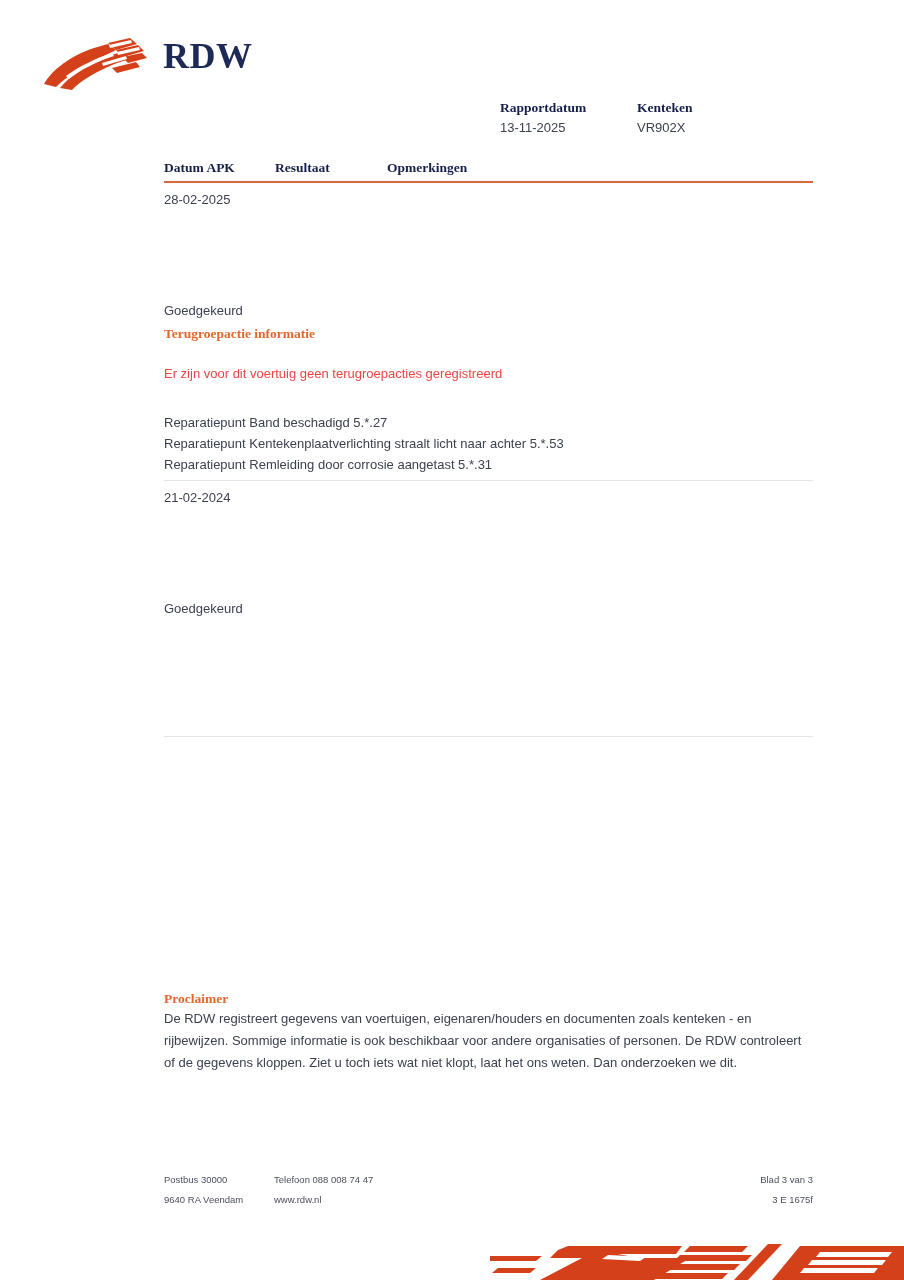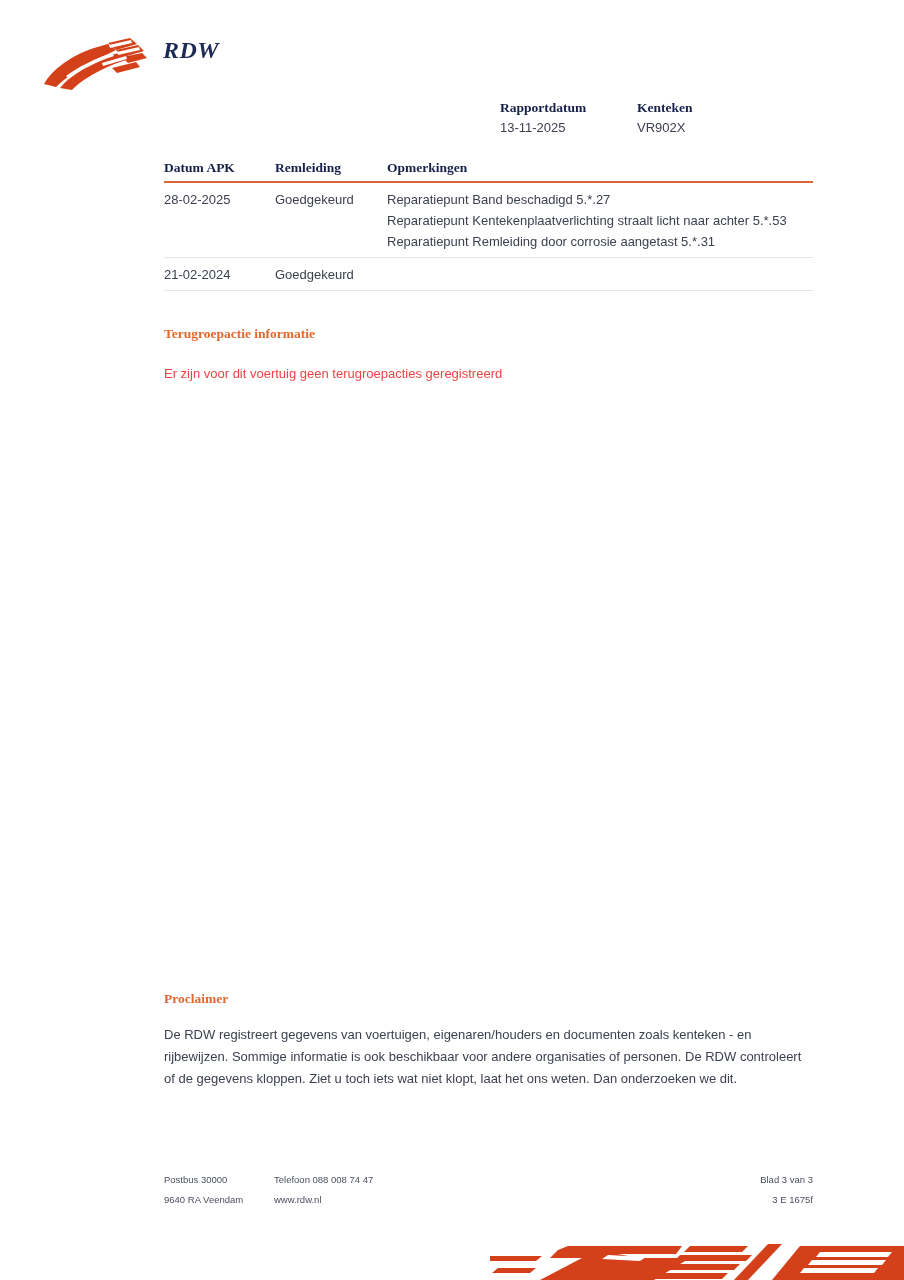--- a/index.html
+++ b/index.html
@@ -31,26 +31,25 @@
     left: 42px;
     top: 36px;
     width: 118px;
     height: 56px;
   }
   .logo-word {
     position: absolute;
     left: 163px;
     top: 38px;
     font-family: "Liberation Serif", serif;
-    font-size: 24px;
+    font-size: 36px;
     font-weight: 700;
     letter-spacing: 0.5px;
     color: #1d2a55;
     line-height: 1;
-    font-style: italic;
   }
   .doc-title {
     position: absolute;
     left: 500px;
     top: 44px;
     font-family: "Liberation Serif", serif;
     font-size: 28px;
     font-weight: 400;
     color: #e1672d;
     line-height: 1.1;
@@ -101,20 +100,21 @@
     font-weight: 700;
     font-size: 13.5px;
     color: #16204a;
     line-height: 1.2;
   }
   .apk-row {
     display: flex;
     border-bottom: 1px solid #e3e5ea;
     padding-top: 6px;
     padding-bottom: 5px;
+    flex-direction: column;
   }
   .apk-row .td {
     font-size: 13px;
     color: #3c4150;
     line-height: 1.62;
   }
   .remark-line {
     font-size: 13px;
     color: #3c4150;
     line-height: 1.62;
@@ -139,21 +139,21 @@
     color: #ef4444;
     line-height: 1.62;
   }
   .disclaimer-body {
     font-size: 13px;
     color: #3c4150;
     line-height: 1.72;
   }
   #recall-section  { top: 325px; }
   #disclaimer-section { top: 990px; }
-  #disclaimer-section .section-title { margin-bottom: 16px; }
+  #disclaimer-section .section-title { margin-bottom: 0; }
 
   
   .footer {
     position: absolute;
     left: 164px;
     top: 1170px;
     width: 649px;
     font-size: 9.5px;
     color: #4a4f5e;
   }
@@ -214,21 +214,21 @@
       <div class="meta-row">
         <div class="meta-col meta-value">13-11-2025</div>
         <div class="meta-col meta-value">VR902X</div>
       </div>
     </div>
   </div>
 
   <div class="apk-table">
     <div class="apk-head">
       <div class="th col-date">Datum APK</div>
-      <div class="th col-result">Remleiding</div>
+      <div class="th col-result">Resultaat</div>
       <div class="th col-remark">Opmerkingen</div>
     </div>
 
     <div class="apk-row">
       <div class="td col-date">28-02-2025</div>
       <div class="td col-result">Goedgekeurd</div>
       <div class="td col-remark">
         <div class="remark-line">Reparatiepunt Band beschadigd 5.*.27</div>
         <div class="remark-line">Reparatiepunt Kentekenplaatverlichting straalt licht naar achter 5.*.53</div>
         <div class="remark-line">Reparatiepunt Remleiding door corrosie aangetast 5.*.31</div>

